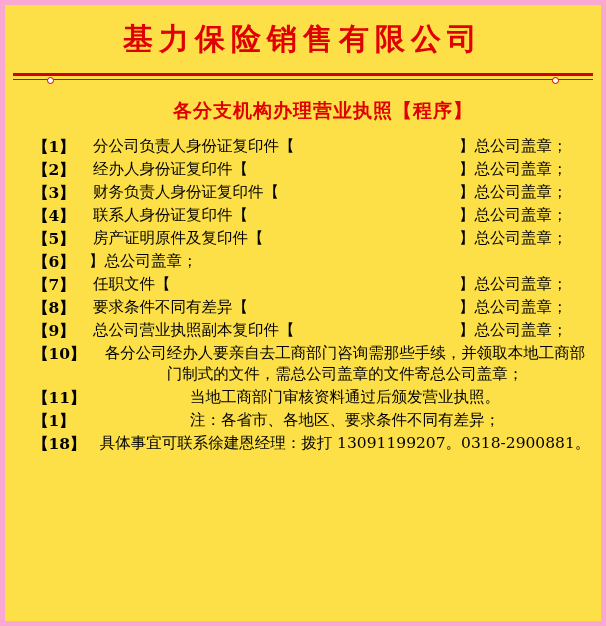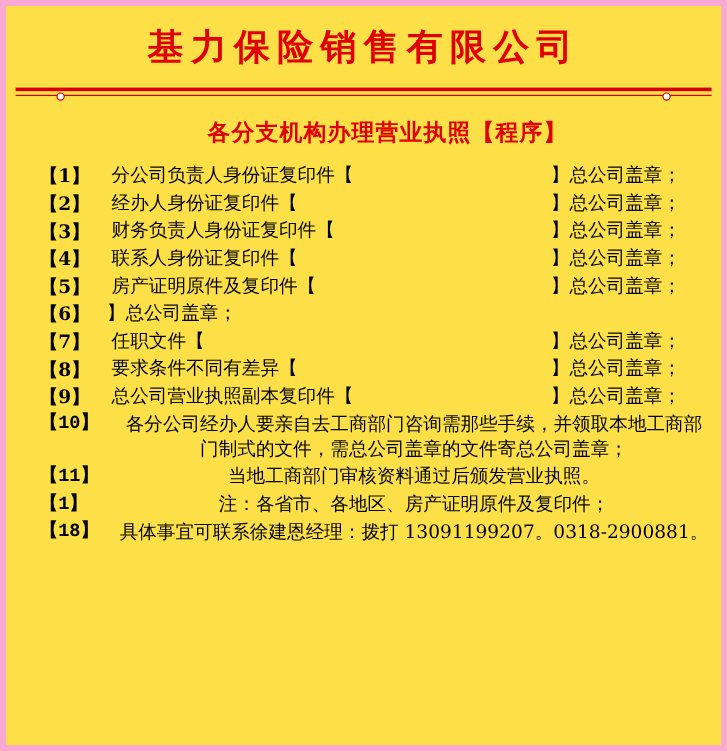--- a/index.html
+++ b/index.html
@@ -85,21 +85,20 @@
   .idx {
     flex: 0 0 auto;
     width: 52px;
     text-align: left;
     font-weight: bold;
     white-space: nowrap;
     font-family: "DejaVu Serif", "Liberation Serif", serif;
   }
   .idx.wide {
     width: 58px;
-    font-family: Liberation Mono, monospace;
   }
   .body {
     flex: 1 1 auto;
     display: flex;
     align-items: flex-start;
   }
   .txt {
     flex: 1 1 auto;
     padding-left: 8px;
     white-space: pre-wrap;
@@ -216,21 +215,21 @@
     <div class="item block">
       <span class="idx wide">【11】</span>
       <span class="body">
         <span class="txt">当地工商部门审核资料通过后颁发营业执照。</span>
       </span>
     </div>
 
     <div class="item block">
       <span class="idx wide">【1】</span>
       <span class="body">
-        <span class="txt">注：各省市、各地区、房产证明原件及复印件；</span>
+        <span class="txt">注：各省市、各地区、要求条件不同有差异；</span>
       </span>
     </div>
 
 
     <div class="item block">
       <span class="idx wide">【18】</span>
       <span class="body">
         <span class="txt">具体事宜可联系徐建恩经理：拨打 13091199207。0318-2900881。</span>
       </span>
     </div>

